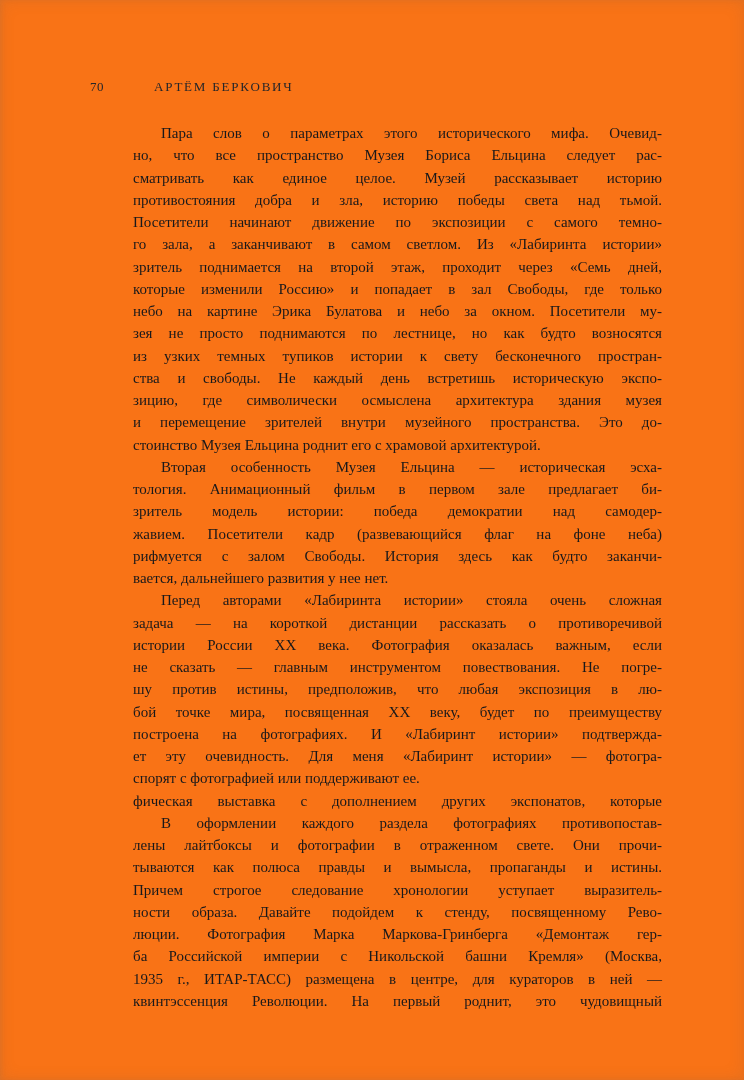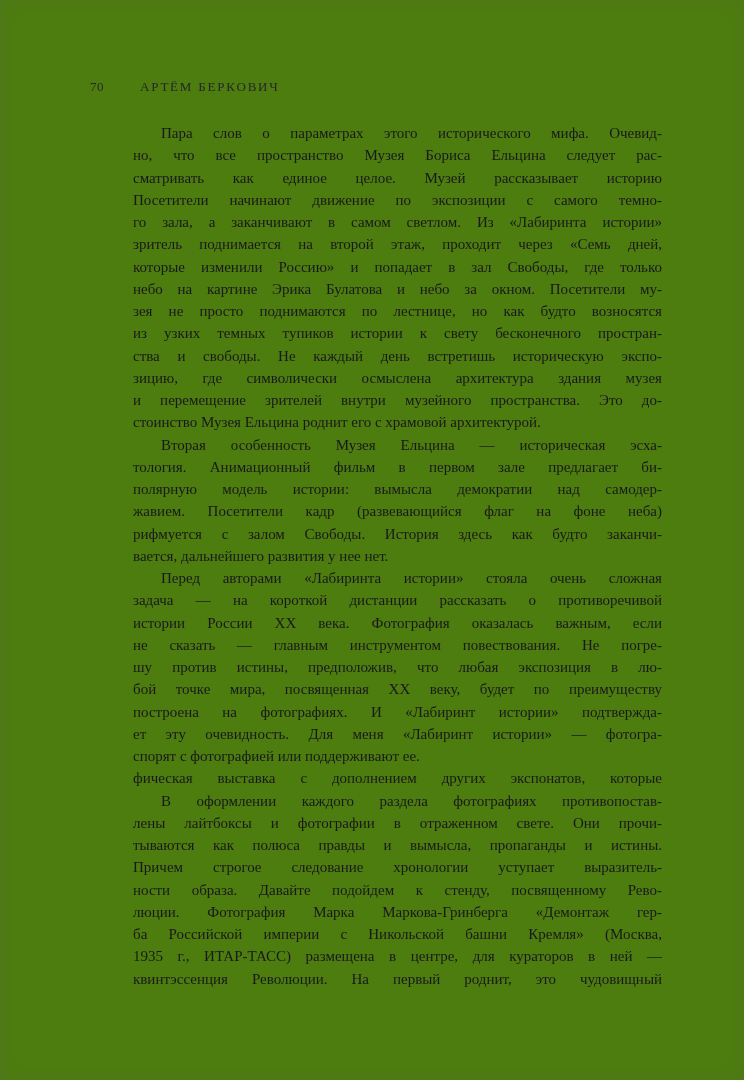--- a/index.html
+++ b/index.html
@@ -4,21 +4,21 @@
 <style>
   html, body {
     margin: 0;
     padding: 0;
     background: #ffffff;
   }
   .page {
     position: relative;
     width: 744px;
     height: 1080px;
-    background: #4d7c0f;
+    background: #f97316;
     box-shadow: inset 0 0 16px rgba(90, 90, 90, 0.14), inset 2px 0 4px rgba(120,120,120,0.10);
     font-family: "Liberation Serif", "DejaVu Serif", serif;
     color: #1c1c1e;
     overflow: hidden;
   }
   .header {
     position: absolute;
     top: 79px;
     left: 90px;
     height: 16px;
@@ -26,21 +26,21 @@
     color: #26262a;
   }
   .pagenum {
     position: absolute;
     left: 0;
     top: 0;
     letter-spacing: 0.5px;
   }
   .runhead {
     position: absolute;
-    left: 50px;
+    left: 64px;
     top: 0;
     white-space: nowrap;
     letter-spacing: 1.8px;
     font-family: Liberation Serif, serif;
   }
   .textblock {
     position: absolute;
     left: 133px;
     top: 122px;
     width: 529px;
@@ -64,34 +64,35 @@
 
 <div class="page">
   <div class="header">
     <span class="pagenum">70</span>
     <span class="runhead">АРТЁМ БЕРКОВИЧ</span>
   </div>
   <div class="textblock" id="textblock">
       <div class="line indent">Пара слов о параметрах этого исторического мифа. Очевид-</div>
       <div class="line">но, что все пространство Музея Бориса Ельцина следует рас-</div>
       <div class="line">сматривать как единое целое. Музей рассказывает историю</div>
+      <div class="line">противостояния добра и зла, историю победы света над тьмой.</div>
       <div class="line">Посетители начинают движение по экспозиции с самого темно-</div>
       <div class="line">го зала, а заканчивают в самом светлом. Из «Лабиринта истории»</div>
       <div class="line">зритель поднимается на второй этаж, проходит через «Семь дней,</div>
       <div class="line">которые изменили Россию» и попадает в зал Свободы, где только</div>
       <div class="line">небо на картине Эрика Булатова и небо за окном. Посетители му-</div>
       <div class="line">зея не просто поднимаются по лестнице, но как будто возносятся</div>
       <div class="line">из узких темных тупиков истории к свету бесконечного простран-</div>
       <div class="line">ства и свободы. Не каждый день встретишь историческую экспо-</div>
       <div class="line">зицию, где символически осмыслена архитектура здания музея</div>
       <div class="line">и перемещение зрителей внутри музейного пространства. Это до-</div>
       <div class="line para-end">стоинство Музея Ельцина роднит его с храмовой архитектурой.</div>
       <div class="line indent">Вторая особенность Музея Ельцина — историческая эсха-</div>
       <div class="line">тология. Анимационный фильм в первом зале предлагает би-</div>
-      <div class="line">полярную модель истории: вымысла демократии над самодер-</div>
+      <div class="line">зритель модель истории: победа демократии над самодер-</div>
       <div class="line">жавием. Посетители кадр (развевающийся флаг на фоне неба)</div>
       <div class="line">рифмуется с залом Свободы. История здесь как будто заканчи-</div>
       <div class="line para-end">вается, дальнейшего развития у нее нет.</div>
       <div class="line indent">Перед авторами «Лабиринта истории» стояла очень сложная</div>
       <div class="line">задача — на короткой дистанции рассказать о противоречивой</div>
       <div class="line">истории России XX века. Фотография оказалась важным, если</div>
       <div class="line">не сказать — главным инструментом повествования. Не погре-</div>
       <div class="line">шу против истины, предположив, что любая экспозиция в лю-</div>
       <div class="line">бой точке мира, посвященная XX веку, будет по преимуществу</div>
       <div class="line">построена на фотографиях. И «Лабиринт истории» подтвержда-</div>

